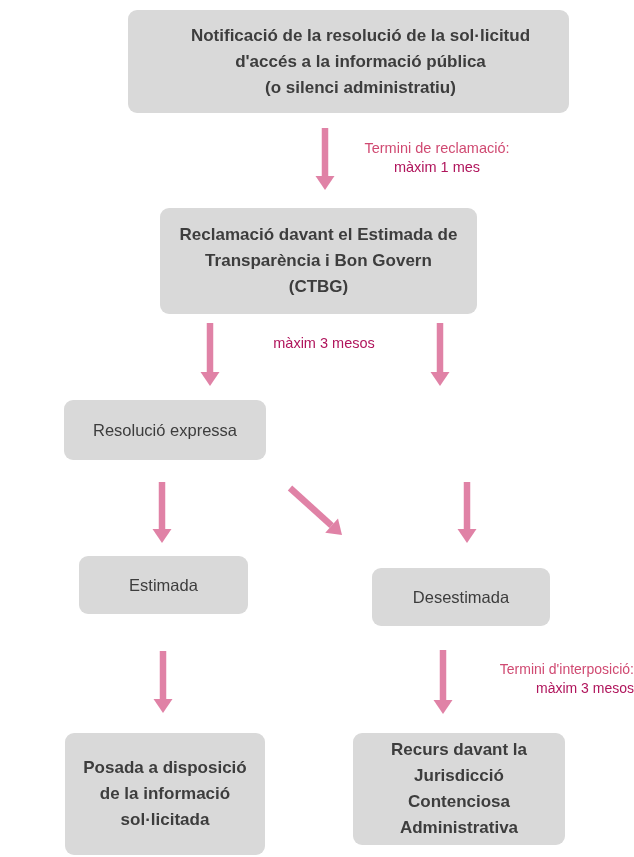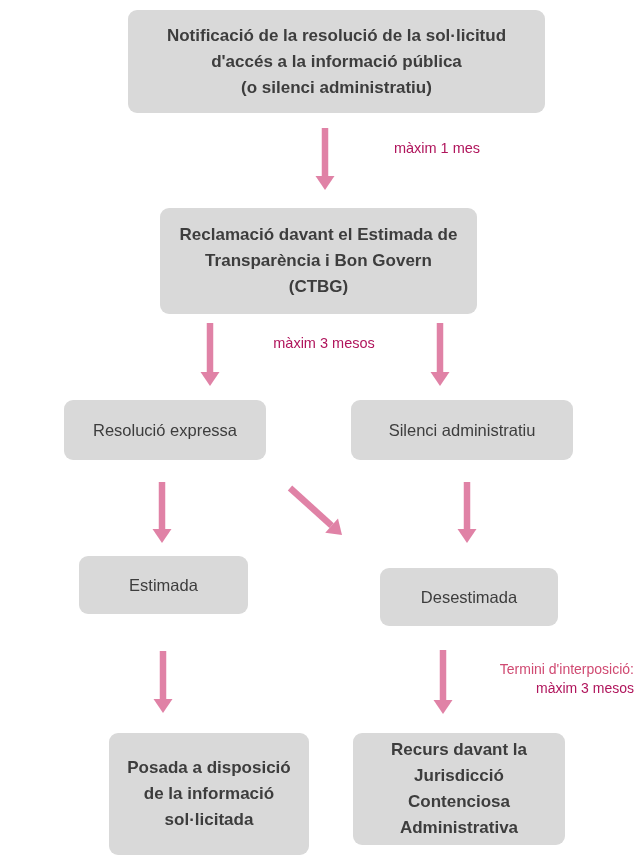--- a/index.html
+++ b/index.html
@@ -15,27 +15,27 @@
     position:absolute;
     background:var(--box-bg,#d9d9d9);
     border-radius:9px;
     display:flex;align-items:center;justify-content:center;
     text-align:center;
     color:var(--box-text,#3d3d3d);
     white-space:pre-line;
     font-weight:700;font-size:17px;line-height:26px;
   }
   .node.regular{font-weight:400;font-size:16.5px;}
-  #node-notification{left:128px;top:10px;width:417px;height:103px;}
+  #node-notification{left:128px;top:10px;width:417px;height:103px;padding-left:24px;}
   #node-ctbg{left:160px;top:208px;width:317px;height:106px;}
   #node-resolucio{left:64px;top:400px;width:202px;height:60px;}
   #node-silenci{left:351px;top:400px;width:222px;height:60px;}
   #node-estimada{left:79px;top:556px;width:169px;height:58px;}
-  #node-desestimada{left:380px;top:568px;width:178px;height:58px;}
-  #node-posada{left:65px;top:733px;width:200px;height:122px;margin-left:44px;}
+  #node-desestimada{left:372px;top:568px;width:178px;height:58px;}
+  #node-posada{left:65px;top:733px;width:200px;height:122px;}
   #node-recurs{left:353px;top:733px;width:212px;height:112px;}
   .flow-label{
     position:absolute;text-align:center;
     font-size:14.5px;line-height:19px;
     color:var(--label-regular,#d04a72);
   }
   .flow-label .bold{font-weight:400;color:var(--label-bold,#b0155c);}
   #label-reclamacio{left:342px;top:139px;width:190px;}
   #label-resolucio{left:248px;top:334px;width:152px;}
   #label-interposicio{left:454px;top:660px;width:180px;font-size:14px;text-align:right;}
@@ -78,34 +78,34 @@
         <line x1="443" y1="650" x2="443" y2="700" stroke="#e082a6" stroke-width="6.5"></line>
         <polygon points="443,714 433.5,700 452.5,700" fill="#e082a6"></polygon>
       </g>
     </svg>
 
   <div class="node" id="node-notification">Notificació de la resolució de la sol·licitud
 d'accés a la informació pública
 (o silenci administratiu)</div>
 
   <div class="flow-label" id="label-reclamacio">
+    <div>Termini de reclamació:</div>
     <div class="bold">màxim 1 mes</div>
   </div>
 
   <div class="node" id="node-ctbg">Reclamació davant el Estimada de
 Transparència i Bon Govern
 (CTBG)</div>
 
   <div class="flow-label" id="label-resolucio">
     <div class="bold">màxim 3 mesos</div>
   </div>
 
   <div class="node regular" id="node-resolucio">Resolució expressa</div>
 
-  <div class="node regular" id="node-silenci">Silenci administratiu</div>
 
   <div class="node regular" id="node-estimada">Estimada</div>
 
   <div class="node regular" id="node-desestimada">Desestimada</div>
 
   <div class="flow-label" id="label-interposicio">
     <div>Termini d'interposició:</div>
     <div class="bold">màxim 3 mesos</div>
   </div>
 

